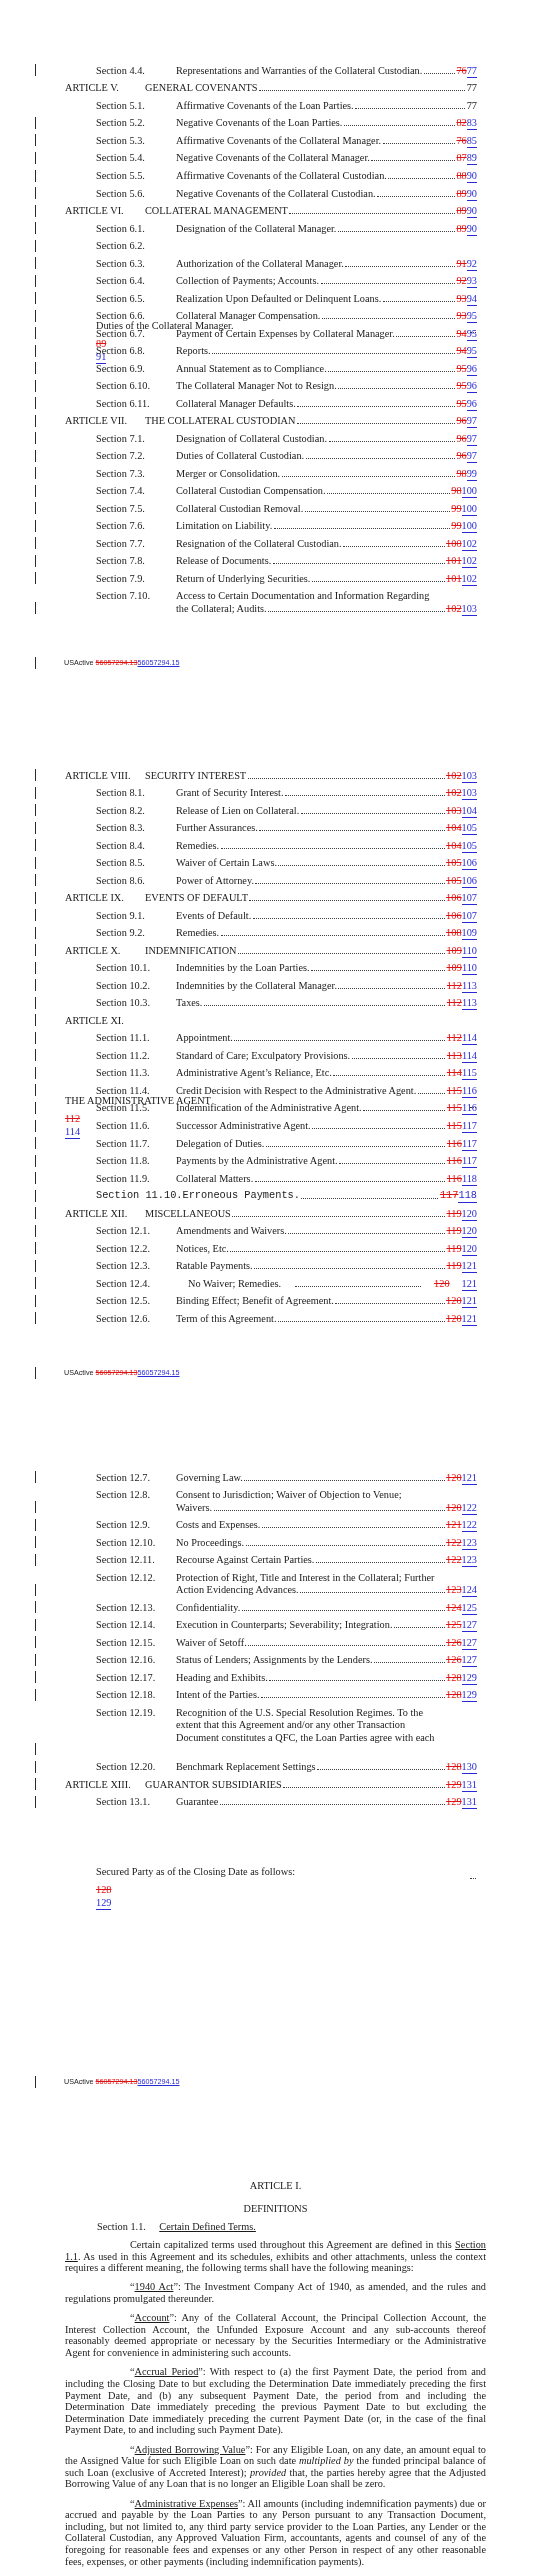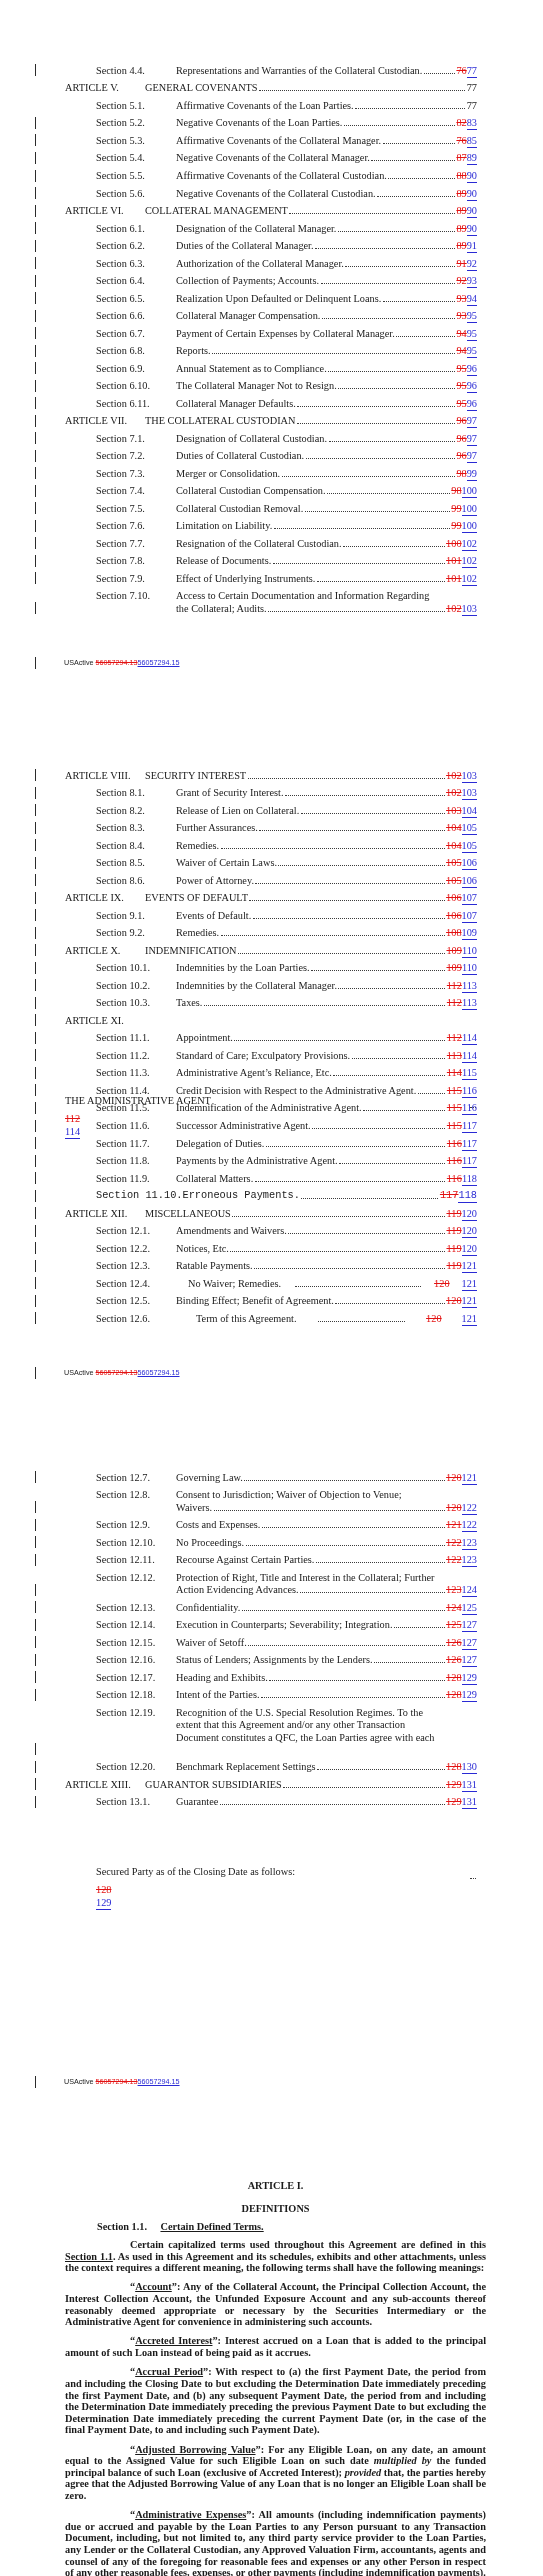--- a/index.html
+++ b/index.html
@@ -29,21 +29,21 @@
     position:absolute; left:64px; font-family:"Liberation Sans", sans-serif;
     font-size:7.2px; white-space:nowrap;
   }
   .f-old{ color:var(--red); text-decoration:line-through; }
   .f-new{ color:var(--blue); text-decoration:underline; }
   
   #defs{
     position:absolute; left:65px; top:2180px; width:421px;
     font-size:10.3px; line-height:11.6px; text-align:justify;
   }
-  #defs p{ margin:0 0 7.7px 0;font-weight:bold; }
+  #defs p{ margin:0 0 7.7px 0; }
   #defs p.center{ text-align:center; text-indent:0; }
   #defs p.center.art{ margin-bottom:11.3px; }
   #defs p.center.deftitle{ margin-bottom:6.2px; }
   #defs p.sechead{ text-align:left; text-indent:32px; margin-bottom:6.7px; }
   #defs p.body{ text-indent:65px; }
   .gap{ display:inline-block; width:13.4px; }
   .seg-u{ text-decoration:underline; }
   .seg-i{ font-style:italic; }
 </style>
 </head>
@@ -112,21 +112,21 @@
         <span class="pg-old">89</span>
         <span class="pg-new">90</span>
       </div>
       <div class="toc-row section" style="top: 222px;">
         <span class="lbl">Section 6.1.</span>
         <span class="ttl">Designation of the Collateral Manager.</span>
         <span class="leader"></span>
         <span class="pg-old">89</span>
         <span class="pg-new">90</span>
       </div>
-      <div class="toc-row section" style="top: 239px;">
+      <div class="toc-row section" style="top: 239px; flex-direction: column;">
         <span class="lbl">Section 6.2.</span>
         <span class="ttl">Duties of the Collateral Manager.</span>
         <span class="leader"></span>
         <span class="pg-old">89</span>
         <span class="pg-new">91</span>
       </div>
       <div class="toc-row section" style="top: 257px;">
         <span class="lbl">Section 6.3.</span>
         <span class="ttl">Authorization of the Collateral Manager.</span>
         <span class="leader"></span>
@@ -247,21 +247,21 @@
       </div>
       <div class="toc-row section" style="top: 554px;">
         <span class="lbl">Section 7.8.</span>
         <span class="ttl">Release of Documents.</span>
         <span class="leader"></span>
         <span class="pg-old">101</span>
         <span class="pg-new">102</span>
       </div>
       <div class="toc-row section" style="top: 572px;">
         <span class="lbl">Section 7.9.</span>
-        <span class="ttl">Effect of Underlying Instruments.</span>
+        <span class="ttl">Return of Underlying Securities.</span>
         <span class="leader"></span>
         <span class="pg-old">101</span>
         <span class="pg-new">102</span>
       </div>
       <div class="toc-row section" style="top: 589px;">
         <span class="lbl">Section 7.10.</span>
         <span class="ttl">Access to Certain Documentation and Information Regarding</span>
       </div>
       <div class="toc-row section" style="top: 602px;">
         <span class="lbl"></span>
@@ -480,21 +480,21 @@
         <span class="pg-old">120</span>
         <span class="pg-new">121</span>
       </div>
       <div class="toc-row section" style="top: 1294px;">
         <span class="lbl">Section 12.5.</span>
         <span class="ttl">Binding Effect; Benefit of Agreement.</span>
         <span class="leader"></span>
         <span class="pg-old">120</span>
         <span class="pg-new">121</span>
       </div>
-      <div class="toc-row section" style="top: 1312px; gap: 20px;">
+      <div class="toc-row section" style="top: 1312px;">
         <span class="lbl">Section 12.6.</span>
         <span class="ttl">Term of this Agreement.</span>
         <span class="leader"></span>
         <span class="pg-old">120</span>
         <span class="pg-new">121</span>
       </div>
       <div class="toc-row section" style="top: 1471px;">
         <span class="lbl">Section 12.7.</span>
         <span class="ttl">Governing Law.</span>
         <span class="leader"></span>
@@ -625,22 +625,22 @@
         <span class="leader"></span>
         <span class="pg-old">129</span>
         <span class="pg-new">131</span>
       </div>
     </div>
   <div id="defs">
       <p class="center art"><span>ARTICLE I.</span></p>
       <p class="center deftitle"><span>DEFINITIONS</span></p>
       <p class="sechead"><span>Section 1.1.</span><span class="gap"></span><span class="seg-u">Certain Defined Terms.</span></p>
       <p class="body"><span>Certain capitalized terms used throughout this Agreement are defined in this </span><span class="seg-u">Section 1.1</span><span>. As used in this Agreement and its schedules, exhibits and other attachments, unless the context requires a different meaning, the following terms shall have the following meanings:</span></p>
+      <p class="body"><span>“</span><span class="seg-u">1940 Act</span><span>”:  The Investment Company Act of 1940, as amended, and the rules and regulations promulgated thereunder.</span></p>
       <p class="body"><span>“</span><span class="seg-u">Account</span><span>”:  Any of the Collateral Account, the Principal Collection Account, the Interest Collection Account, the Unfunded Exposure Account and any sub-accounts thereof reasonably deemed appropriate or necessary by the Securities Intermediary or the Administrative Agent for convenience in administering such accounts.</span></p>
-      <p class="body"><span>“</span><span class="seg-u">Accreted Interest</span><span>”:  Interest accrued on a Loan that is added to the principal amount of such Loan instead of being paid as it accrues.</span></p>
       <p class="body"><span>“</span><span class="seg-u">Accrual Period</span><span>”:  With respect to (a) the first Payment Date, the period from and including the Closing Date to but excluding the Determination Date immediately preceding the first Payment Date, and (b) any subsequent Payment Date, the period from and including the Determination Date immediately preceding the previous Payment Date to but excluding the Determination Date immediately preceding the current Payment Date (or, in the case of the final Payment Date, to and including such Payment Date).</span></p>
       <p class="body"><span>“</span><span class="seg-u">Adjusted Borrowing Value</span><span>”: For any Eligible Loan, on any date, an amount equal to the Assigned Value for such Eligible Loan on such date </span><span class="seg-i">multiplied by</span><span> the funded principal balance of such Loan (exclusive of Accreted Interest); </span><span class="seg-i">provided</span><span> that, the parties hereby agree that the Adjusted Borrowing Value of any Loan that is no longer an Eligible Loan shall be zero.</span></p>
       <p class="body"><span>“</span><span class="seg-u">Administrative Expenses</span><span>”:  All amounts (including indemnification payments) due or accrued and payable by the Loan Parties to any Person pursuant to any Transaction Document, including, but not limited to, any third party service provider to the Loan Parties, any Lender or the Collateral Custodian, any Approved Valuation Firm, accountants, agents and counsel of any of the foregoing for reasonable fees and expenses or any other Person in respect of any other reasonable fees, expenses, or other payments (including indemnification payments).</span></p>
     </div>
   <div id="footers-root">
       <div class="footer-row" style="top: 658px;"><span>USActive </span><span class="f-old">56057294.13</span><span class="f-new">56057294.15</span></div>
       <div class="footer-row" style="top: 1368px;"><span>USActive </span><span class="f-old">56057294.13</span><span class="f-new">56057294.15</span></div>
       <div class="footer-row" style="top: 2077px;"><span>USActive </span><span class="f-old">56057294.13</span><span class="f-new">56057294.15</span></div>
     </div>
 <div class="chbar" style="top: 64px;"></div>

